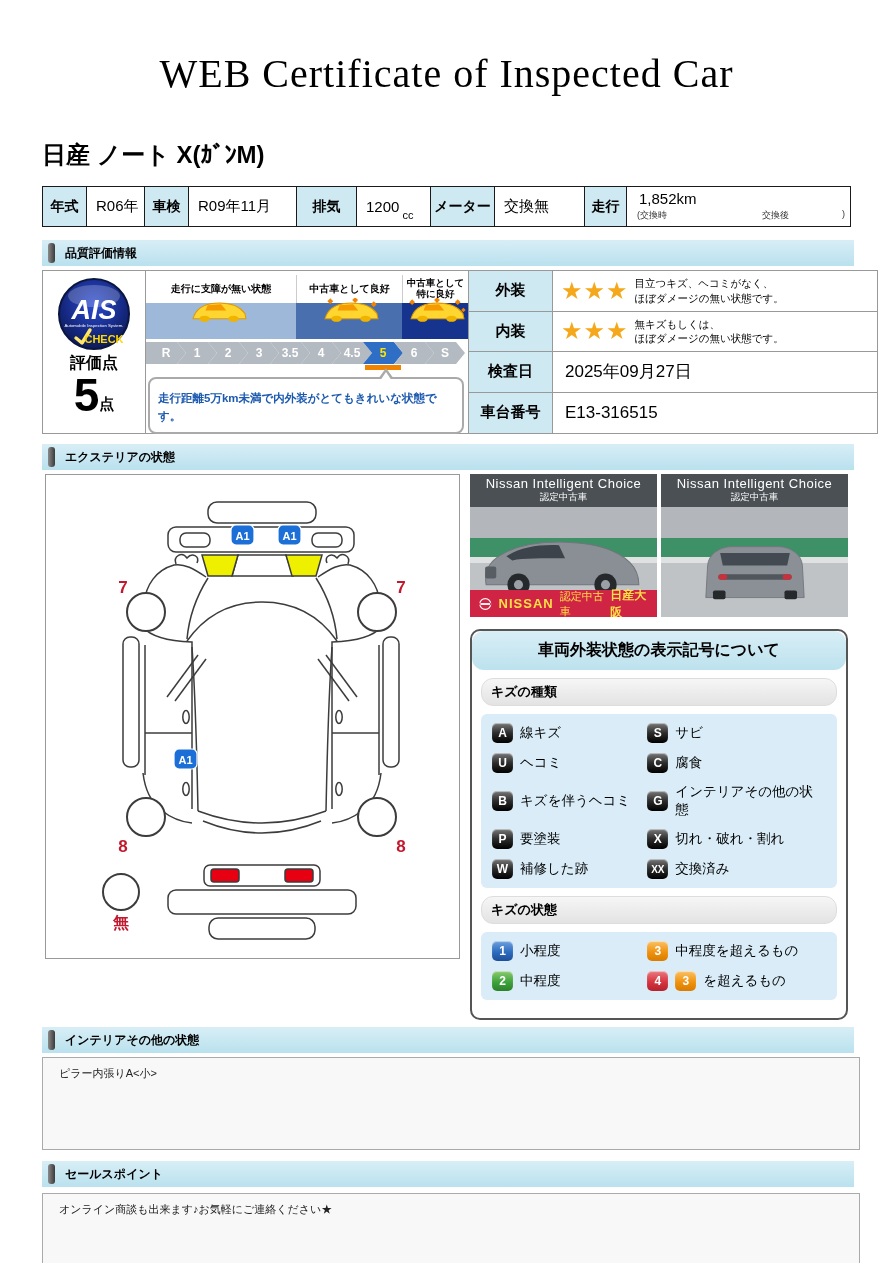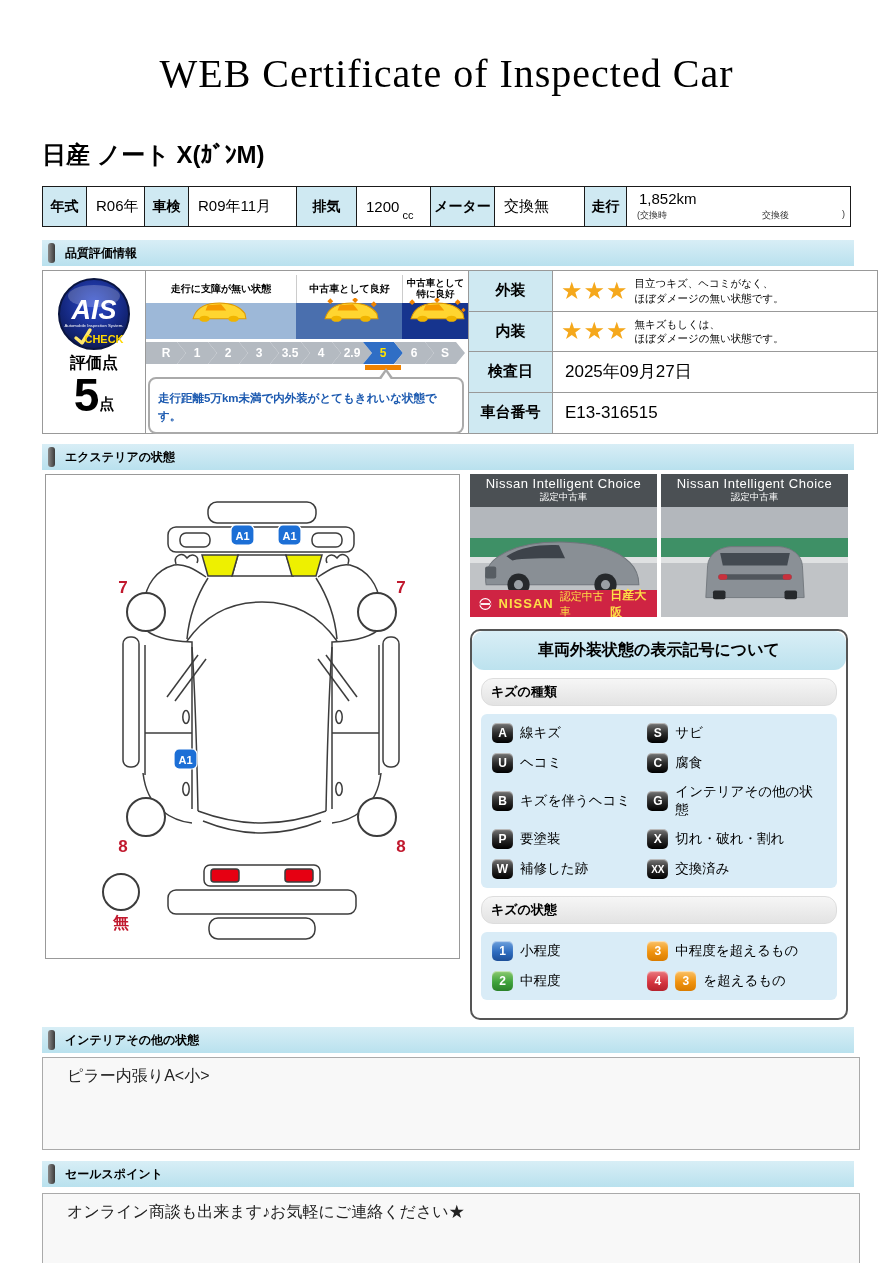--- a/index.html
+++ b/index.html
@@ -95,21 +95,21 @@
   .legend-grid { background:#d9ecf7; border-radius:6px; margin:8px 0; padding:9px 11px; display:grid; grid-template-columns:1fr 1.15fr; row-gap:10px; }
   .entry { display:flex; align-items:center; gap:7px; font-size:13.5px; }
   .badge { min-width:21px; height:20px; padding:0 3px; border-radius:5px; color:#fff; font-weight:bold; font-size:12px; display:flex; align-items:center; justify-content:center; background:linear-gradient(#7a7a7a 0%,#2c2c2c 50%,#000 100%); box-shadow:inset 0 1px 1px rgba(255,255,255,0.55); }
   .badge.xx { font-size:10px; }
   .badge.blue { background:linear-gradient(#6fa2dd 0%,#2e6cbf 55%,#1d4f98 100%); }
   .badge.green { background:linear-gradient(#8ecb72 0%,#3fa33c 55%,#2b822a 100%); }
   .badge.orange { background:linear-gradient(#fac268 0%,#f0930f 55%,#d97c00 100%); }
   .badge.red { background:linear-gradient(#ea7a80 0%,#d63540 55%,#b5222d 100%); }
 
   
-  .note-box { margin:4px 0 0 42px; width:818px; border:1px solid #aaa; background:#f8f8f8; padding:8px 24px; font-size:16px; color:#222; }
+  .note-box { margin:4px 0 0 42px; width:818px; border:1px solid #aaa; background:#f8f8f8; padding:8px 16px; font-size:11px; color:#222; }
   .note-box.interior { height:93px; }
   .note-box.sales { margin-top:6px; height:90px; }
 
   
   .dg-red { fill:#c1192e; font-weight:bold; font-size:17px; font-family:"Liberation Sans",sans-serif; }
   .dg-red.kanji { font-size:16px; }
   .dg-badge-txt { fill:#fff; font-weight:bold; font-size:11px; font-family:"Liberation Sans",sans-serif; }
 </style>
 </head>
 <body>
@@ -214,21 +214,21 @@
         <rect x="46" y="2" width="4" height="4" fill="#f08300" transform="rotate(45 48 4)"></rect>
         <rect x="52" y="10" width="3" height="3" fill="#f08300" transform="rotate(45 53.5 11.5)"></rect>
       </svg>
       <div class="chevrons">
         <span class="chev first">R</span>
         <span class="chev">1</span>
         <span class="chev">2</span>
         <span class="chev">3</span>
         <span class="chev">3.5</span>
         <span class="chev">4</span>
-        <span class="chev">2.9</span>
+        <span class="chev">4.5</span>
         <span class="chev sel">5</span>
         <span class="chev">6</span>
         <span class="chev">S</span>
       </div>
       <div class="scale-underline"></div>
       <div class="balloon">
         <span class="comment">走行距離5万km未満で内外装がとてもきれいな状態です。</span>
       </div>
     </div>
 

